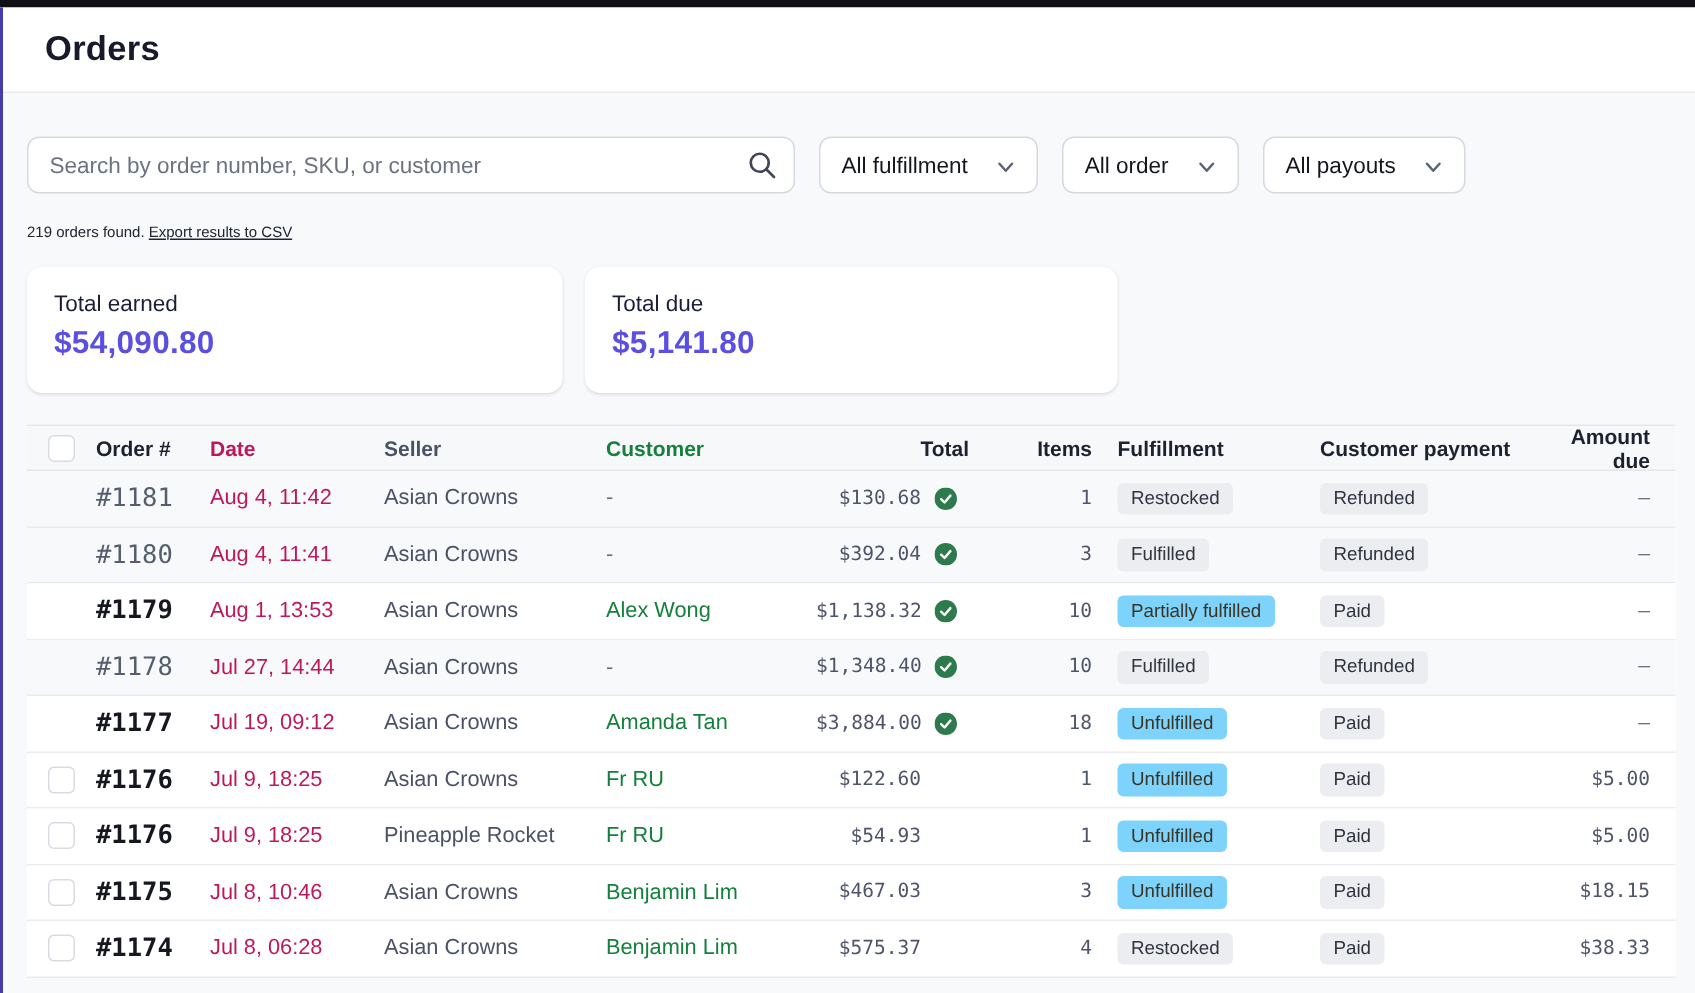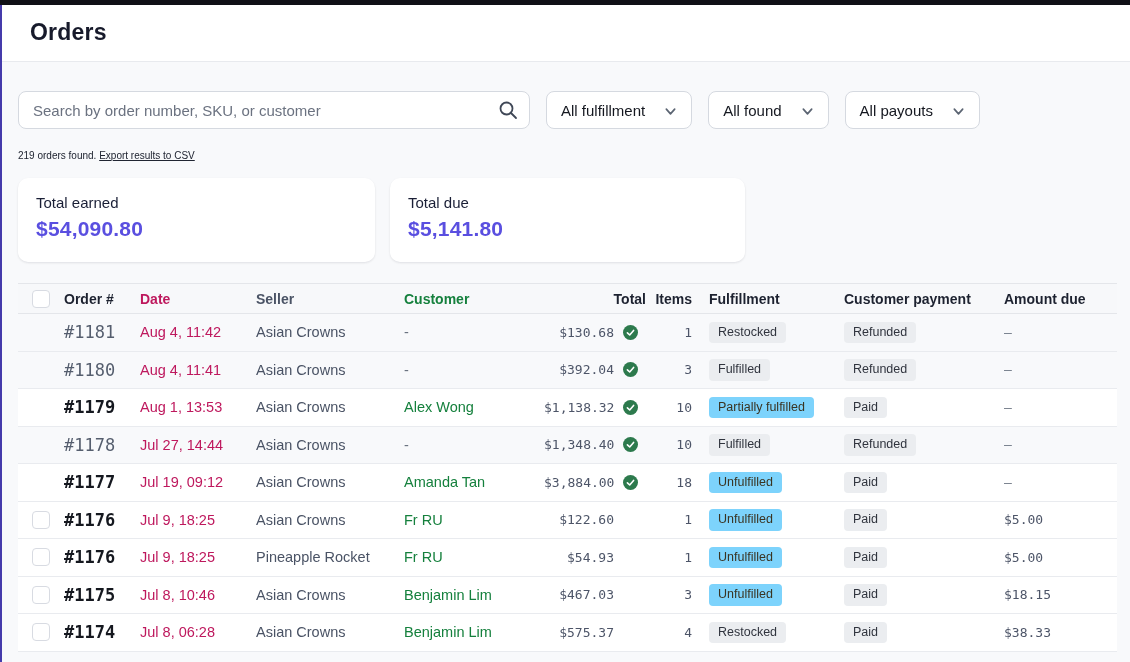--- a/index.html
+++ b/index.html
@@ -71,24 +71,24 @@
 
   .cell { flex:0 0 auto; }
   .cell-check { width:46px; display:flex; justify-content:center; }
   .cell-order { width:76px; font-family:"DejaVu Sans Mono", monospace; font-size:17px; color:#555e6e; }
   .cell-order.order--bold { font-weight:700; color:#15181f; }
   .cell-date { width:116px; color:#be185d; }
   .cell-seller { width:148px; color:#4a5365; }
   .cell-customer { width:140px; color:#15803d; }
   .cell-total { width:70px; text-align:right; font-family:"DejaVu Sans Mono", monospace; font-size:13px; color:#4d5568; }
   .cell-payout { width:32px; display:flex; justify-content:center; align-items:center; }
-  .cell-items { width:46px; text-align:right; font-family:"DejaVu Sans Mono", monospace; font-size:13px; color:#4d5568; }
+  .cell-items { width:46px; text-align:right; font-family:"DejaVu Sans Mono", monospace; font-size:13px; color:#4d5568;margin-left:36px; }
   .cell-fulfill { width:152px; padding-left:17px; }
   .cell-payment { width:160px; }
-  .cell-due { flex:1 1 auto; text-align:left; padding-right:17px; font-family:"DejaVu Sans Mono", monospace; font-size:13px; color:#4d5568; }
+  .cell-due { flex:1 1 auto; text-align:right; padding-right:17px; font-family:"DejaVu Sans Mono", monospace; font-size:13px; color:#4d5568; }
 
   .t-header .cell-order, .t-header .cell-total, .t-header .cell-items, .t-header .cell-due {
     font-family:"Liberation Sans", sans-serif; font-size:14px; font-weight:700; color:#1d2230;
   }
   .t-header .cell-total { width:102px; }   
   .t-header .cell-total span { display:inline-block; width:70px; text-align:right; }
 
   .checkbox {
     width:18px; height:18px; border:1px solid #d8dbe2; border-radius:4px; background:#fff;
   }
@@ -121,21 +121,21 @@
         <line x1="13" y1="13" x2="18" y2="18" stroke="#3f4756" stroke-width="1.8" stroke-linecap="round"></line>
       </svg>
     </div>
     <button class="filter-btn">
       <span>All fulfillment</span>
       <svg class="chevron" viewBox="0 0 14 14">
         <polyline points="2.5,4.5 7,9.5 11.5,4.5" fill="none" stroke="#5b6472" stroke-width="1.8" stroke-linecap="round" stroke-linejoin="round"></polyline>
       </svg>
     </button>
     <button class="filter-btn">
-      <span>All found</span>
+      <span>All order</span>
       <svg class="chevron" viewBox="0 0 14 14">
         <polyline points="2.5,4.5 7,9.5 11.5,4.5" fill="none" stroke="#5b6472" stroke-width="1.8" stroke-linecap="round" stroke-linejoin="round"></polyline>
       </svg>
     </button>
     <button class="filter-btn">
       <span>All payouts</span>
       <svg class="chevron" viewBox="0 0 14 14">
         <polyline points="2.5,4.5 7,9.5 11.5,4.5" fill="none" stroke="#5b6472" stroke-width="1.8" stroke-linecap="round" stroke-linejoin="round"></polyline>
       </svg>
     </button>

